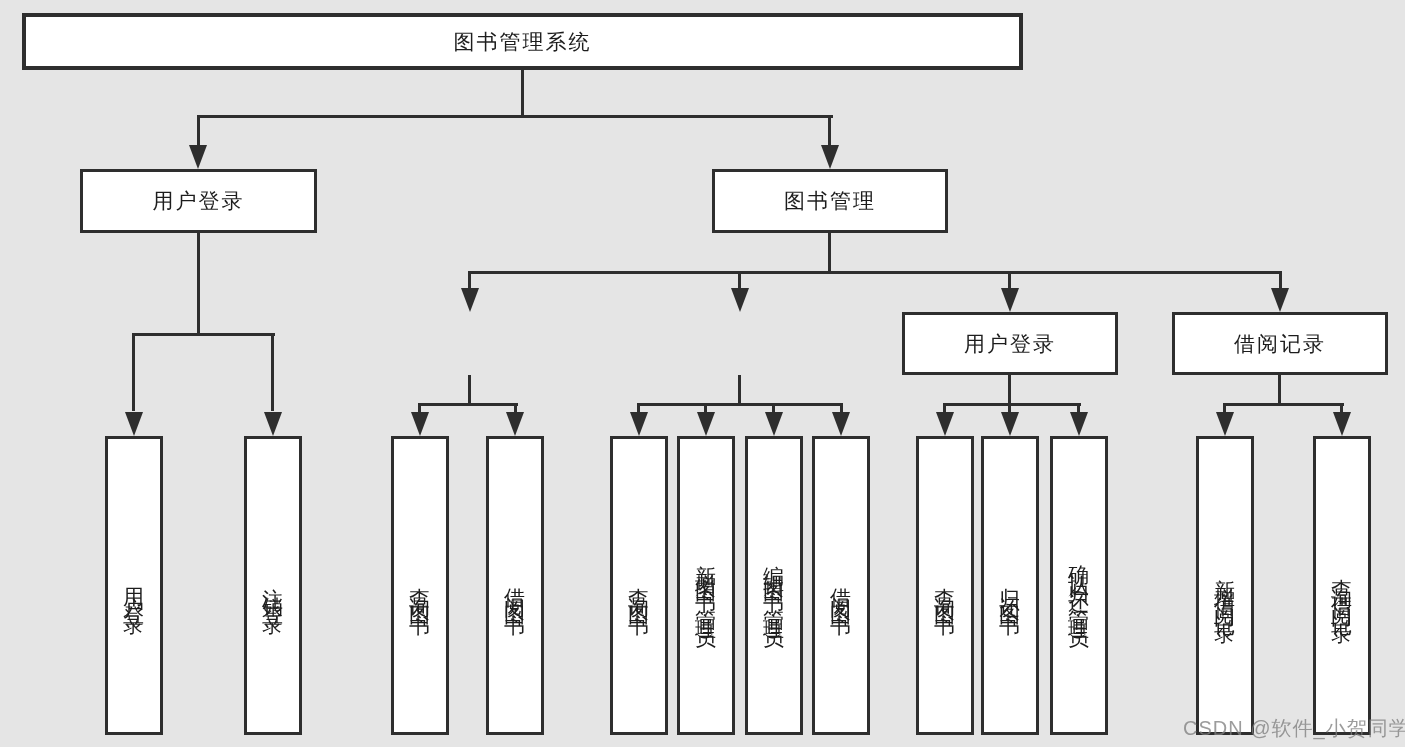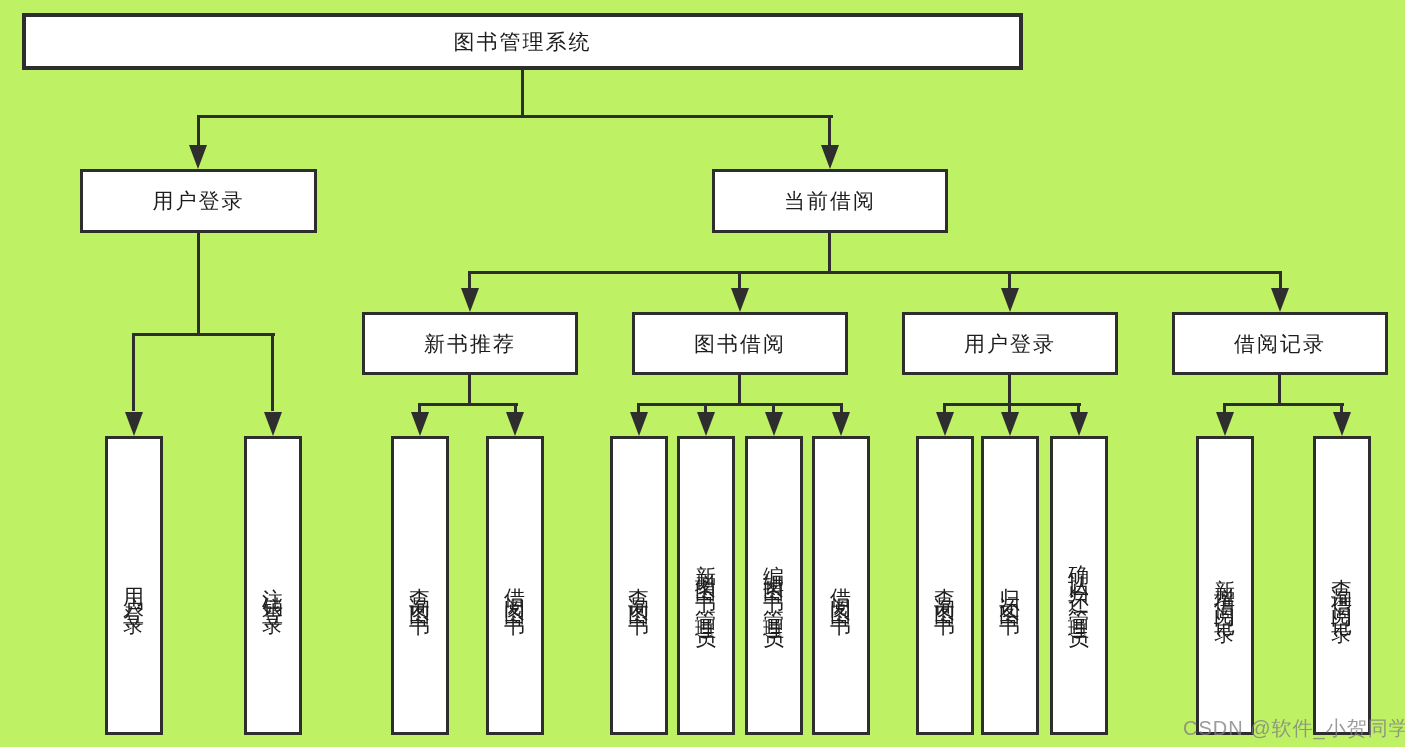--- a/index.html
+++ b/index.html
@@ -1,16 +1,16 @@
 <!DOCTYPE html>
 <html><head>
 <meta charset="utf-8">
 <style>
   html,body{margin:0;padding:0;background:#ffffff;}
-  #stage{position:relative;width:1405px;height:747px;background:#bef264;overflow:hidden;
+  #stage{position:relative;width:1405px;height:747px;background:#e5e5e5;overflow:hidden;
          font-family:"Liberation Sans","DejaVu Sans",sans-serif;}
   .box{position:absolute;box-sizing:border-box;border:3px solid #2e2e2e;background:#ffffff;
        display:flex;align-items:center;justify-content:center;
        font-size:21px;color:#1d1d1d;letter-spacing:2px;white-space:nowrap;}
   .vbox{writing-mode:vertical-rl;text-orientation:mixed;letter-spacing:9px;line-height:1;
         font-size:21px;padding-top:6px;}
   .vline{position:absolute;width:3px;background:#2e2e2e;}
   .hline{position:absolute;height:3px;background:#2e2e2e;}
   .arrow{position:absolute;width:0;height:0;
          border-left:9px solid transparent;border-right:9px solid transparent;
@@ -19,24 +19,22 @@
              color:rgba(128,128,128,0.78);z-index:10;white-space:nowrap;}
 </style>
 </head>
 <body>
 
 <div id="stage">
 
   <div class="box" style="left:22px;top:13px;width:1001px;height:57px;border-width:4px">图书管理系统</div>
 
   <div class="box" style="left:80px;top:169px;width:237px;height:64px">用户登录</div>
-  <div class="box" style="left:712px;top:169px;width:236px;height:64px">当前借阅</div>
+  <div class="box" style="left:712px;top:169px;width:236px;height:64px">图书管理</div>
 
-  <div class="box" style="left:362px;top:312px;width:216px;height:63px">新书推荐</div>
-  <div class="box" style="left:632px;top:312px;width:216px;height:63px">图书借阅</div>
   <div class="box" style="left:902px;top:312px;width:216px;height:63px">用户登录</div>
   <div class="box" style="left:1172px;top:312px;width:216px;height:63px">借阅记录</div>
 
   <div class="box vbox" style="left:105px;top:436px;width:58px;height:299px">用户登录</div>
   <div class="box vbox" style="left:244px;top:436px;width:58px;height:299px">注销登录</div>
 
   <div class="box vbox" style="left:391px;top:436px;width:58px;height:299px">查询图书</div>
   <div class="box vbox" style="left:486px;top:436px;width:58px;height:299px">借阅图书</div>
 
   <div class="box vbox" style="left:610px;top:436px;width:58px;height:299px">查询图书</div>

